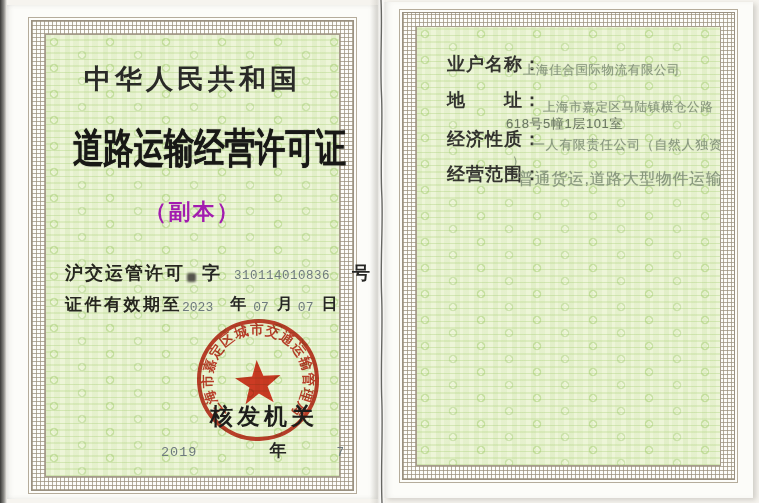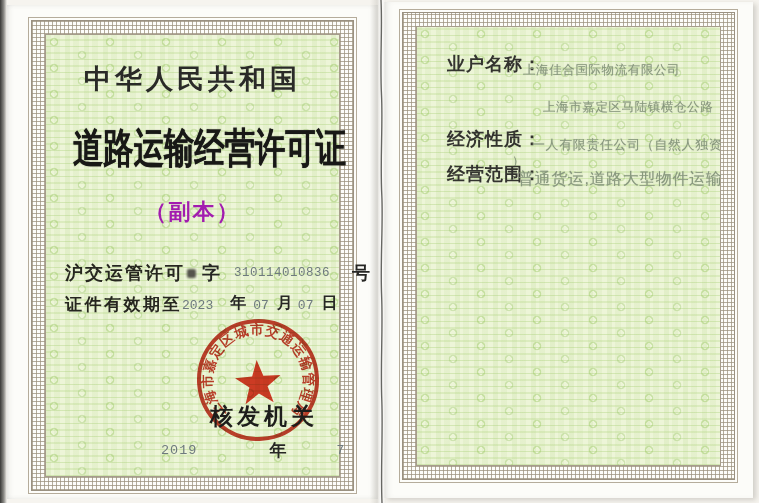--- a/index.html
+++ b/index.html
@@ -47,21 +47,21 @@
   
   .lp-text { position:absolute; color:#262624; white-space:nowrap; }
   .country { left:24px; top:56px; width:323px; text-align:center;
     font-family:"Liberation Serif", serif; font-weight:bold; font-size:27px; letter-spacing:4px; color:#2a2a28; }
   .main-title { left:24px; top:116px; width:323px; text-align:center;
     font-size:41px; font-weight:900; color:#181816; letter-spacing:0;
     transform:scaleX(.74); transform-origin:50% 50%; text-shadow:0 0 1px #181816; }
   .subtitle { left:24px; top:192px; width:323px; text-align:center;
     font-family:"Liberation Serif", serif; font-weight:bold; font-size:22px; letter-spacing:2px; color:#a21caf; }
 
-  .row-line { display:flex; align-items:flex-start; }
+  .row-line { display:flex; align-items:center; }
   .license-row { left:58px; top:256px; }
   .lab { font-weight:bold; color:#26261f; }
   .license-row .lab1 { font-size:18px; letter-spacing:2px; }
   .smudge { width:9px; height:9px; margin:8px 0 0 2px; background:#55544c; border-radius:2px; filter:blur(1px); }
   .zi { font-size:18px; font-weight:bold; margin-left:6px; }
   .typed { font-family:"Liberation Mono", monospace; color:#6e7a7e; }
   .license-num { font-size:12.5px; margin:5px 0 0 14px; letter-spacing:.5px; }
   .hao { font-size:18px; font-weight:bold; margin-left:22px; }
 
   .validity-row { left:58px; top:288px; }
@@ -150,21 +150,23 @@
   </div>
 
   <div class="paper paper-right">
     <div class="frame frame-right">
       <div class="inner"></div>
     </div>
 
     <div class="field-label r1-label">业户名称：</div>
     <div class="field-value r1-value">上海佳合国际物流有限公司</div>
 
+    <div class="field-label r2-label">地　　址：</div>
     <div class="field-value r2-v1">上海市嘉定区马陆镇横仓公路</div>
+    <div class="field-value r2-v2 fv-dark">618号5幢1层101室</div>
 
     <div class="field-label r3-label">经济性质：</div>
     <div class="field-value r3-value">一人有限责任公司（自然人独资</div>
     <div class="field-value r3-wrap">）</div>
 
     <div class="field-label r4-label">经营范围：</div>
     <div class="field-value r4-value">普通货运,道路大型物件运输</div>
   </div>
 
   <div class="fold-shade"></div>

